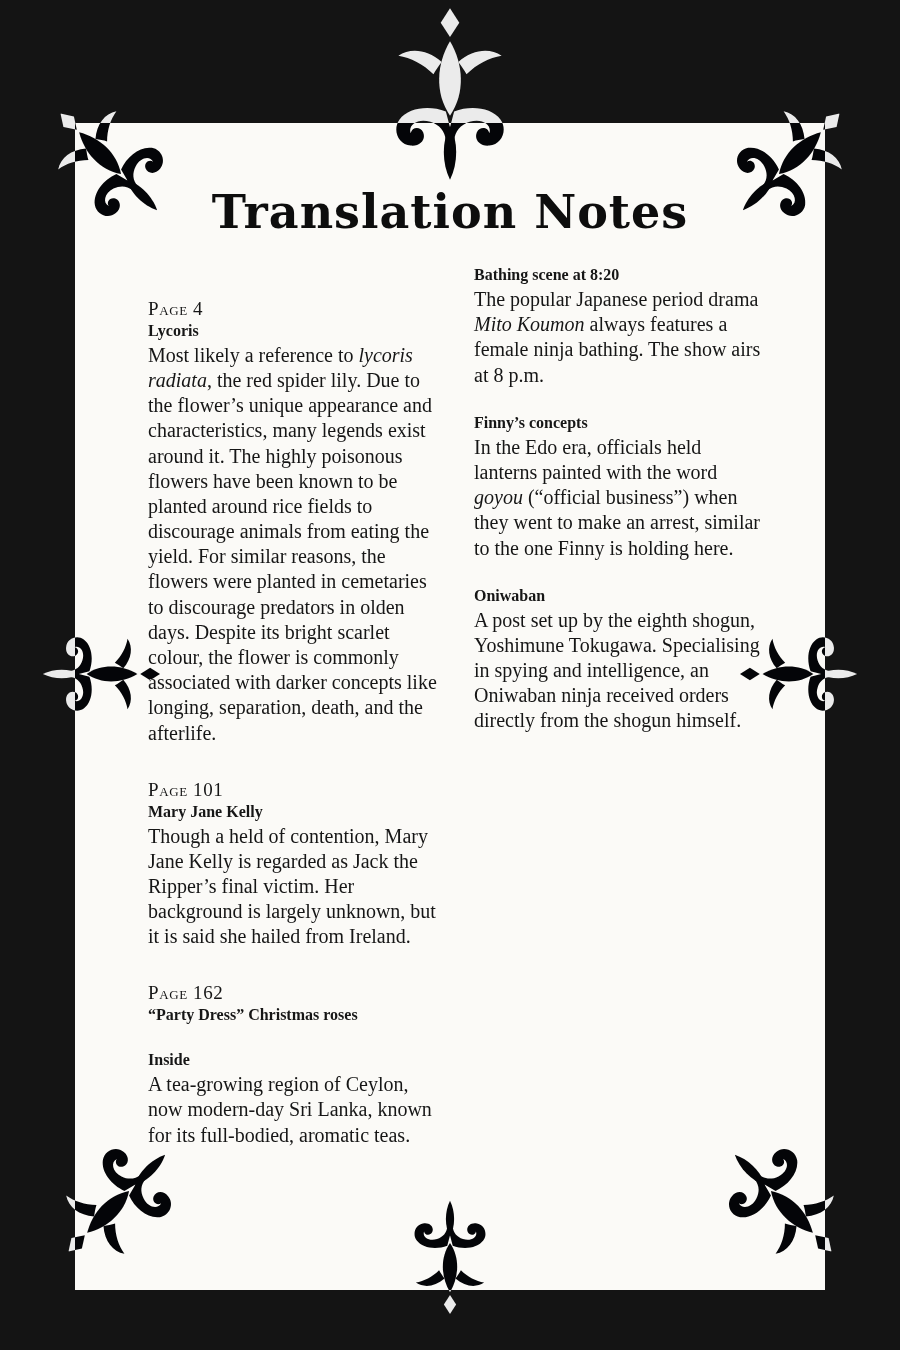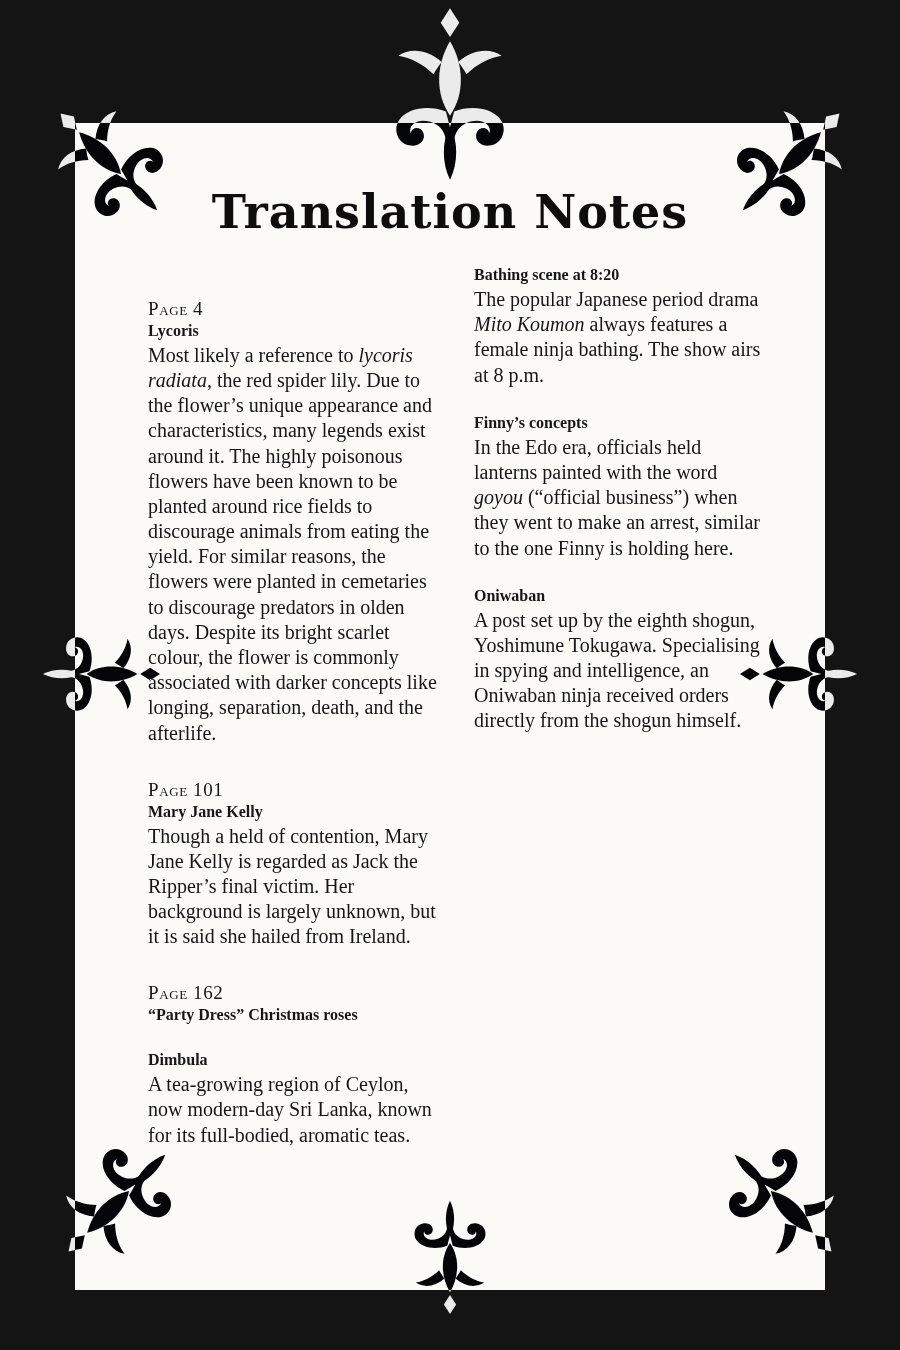--- a/index.html
+++ b/index.html
@@ -48,21 +48,21 @@
         <section class="note">
           <div class="page-ref">Page 101</div>
           <div class="note-title">Mary Jane Kelly</div>
           <p class="note-body"><span>Though a held of contention, Mary Jane Kelly is regarded as Jack the Ripper’s final victim. Her background is largely unknown, but it is said she hailed from Ireland.</span></p>
         </section>
         <section class="note">
           <div class="page-ref">Page 162</div>
           <div class="note-title">“Party Dress” Christmas roses</div>
         </section>
         <section class="note">
-          <div class="note-title">Dimbula</div>
+          <div class="note-title">Inside</div>
           <p class="note-body"><span>A tea-growing region of Ceylon, now modern-day Sri Lanka, known for its full-bodied, aromatic teas.</span></p>
         </section>
       </div>
 
       <div class="col">
         <section class="note">
           <div class="note-title">Bathing scene at 8:20</div>
           <p class="note-body"><span>The popular Japanese period drama </span><i>Mito Koumon</i><span> always features a female ninja bathing. The show airs at 8 p.m.</span></p>
         </section>
         <section class="note">

